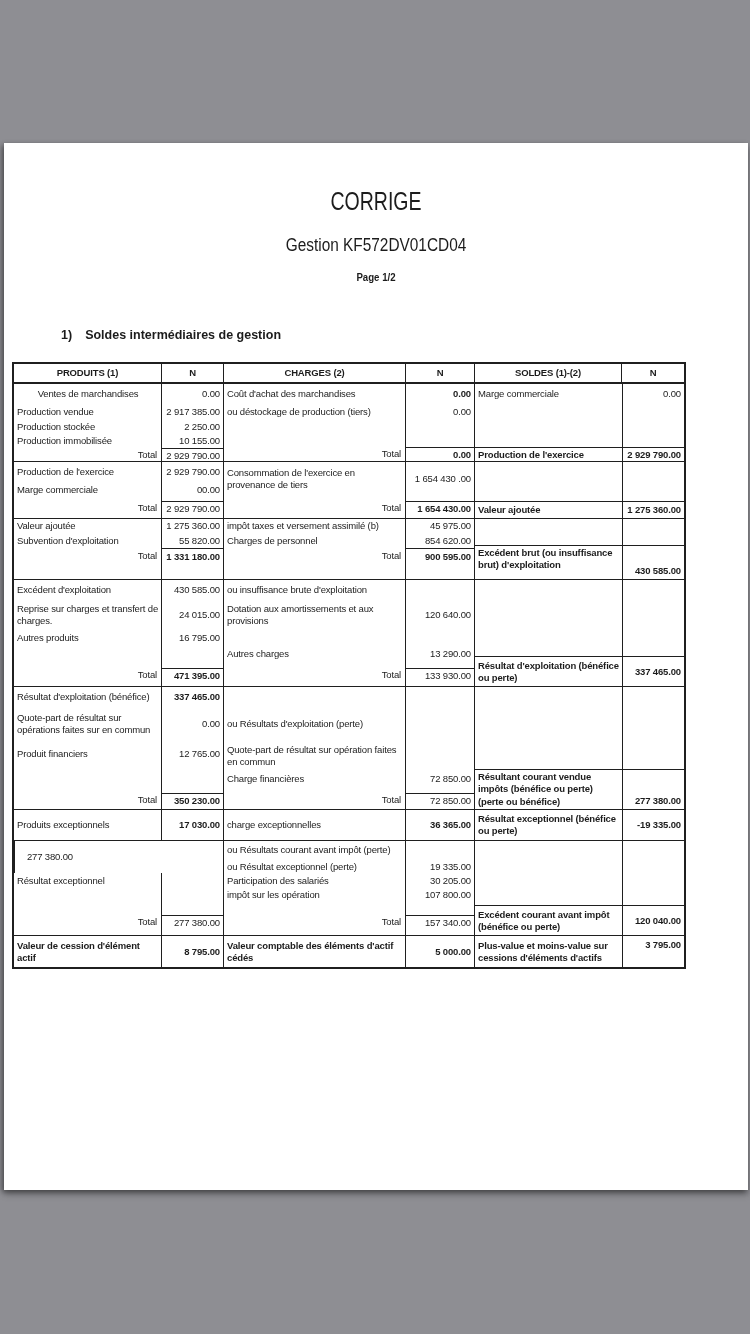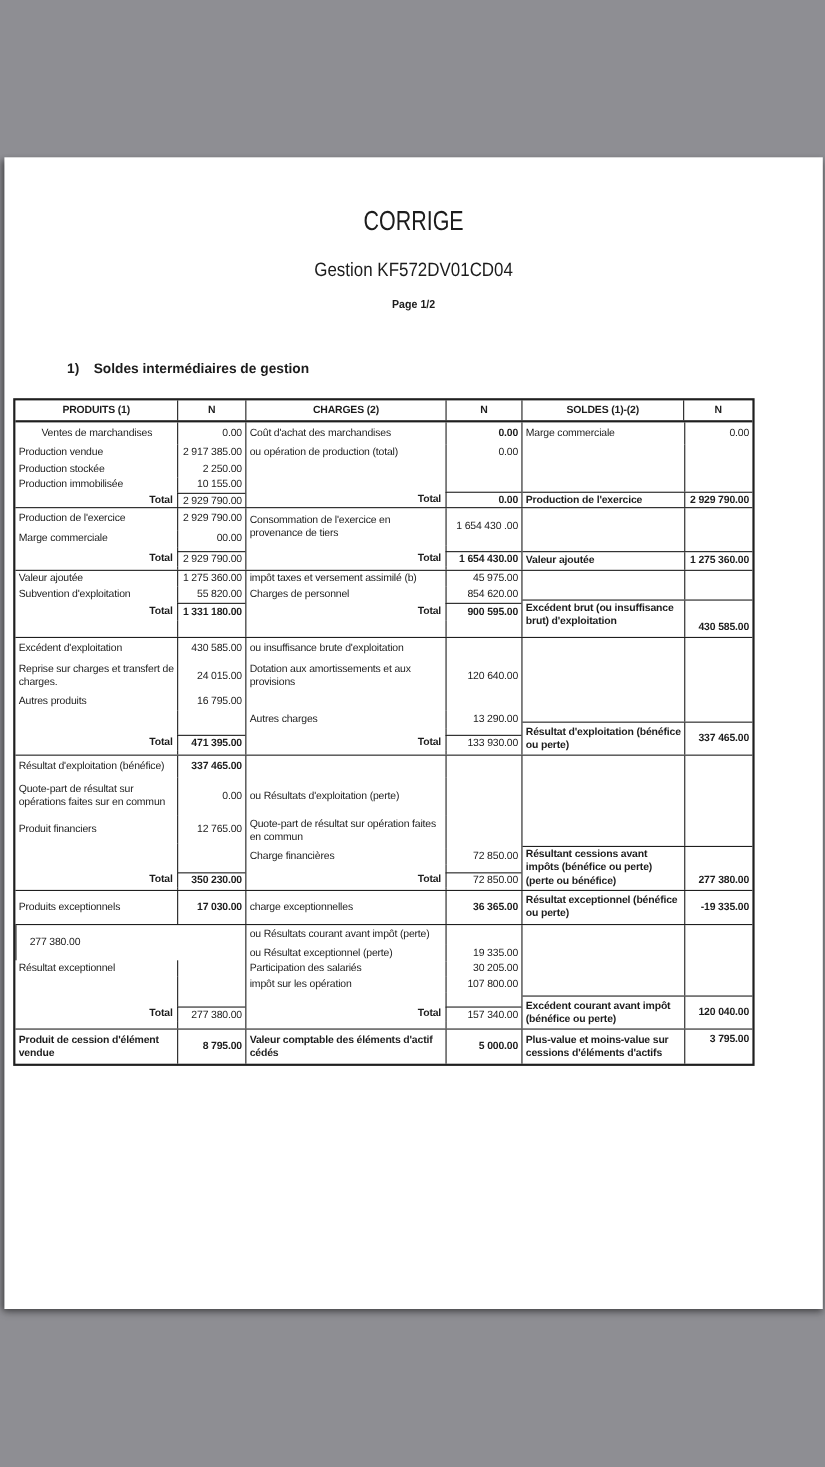--- a/index.html
+++ b/index.html
@@ -26,21 +26,21 @@
   .sec:last-child{border-bottom:none}
   .pcol{width:210px;border-right:1px solid #1f1f1f;display:flex;flex-direction:column}
   .ccol{width:251px;border-right:1px solid #1f1f1f;display:flex;flex-direction:column}
   .scol{flex:1;display:flex;flex-direction:column}
   .r{display:flex;align-items:stretch;flex:0 0 auto}
   .rg{flex:1 1 auto;min-height:0}
   .lab{flex:1;padding:0 2px 0 3px;display:flex;align-items:center;overflow:hidden}
   .val{flex:0 0 62px;width:62px;border-left:1px solid #1f1f1f;padding:0 3px 0 1px;
        display:flex;align-items:center;justify-content:flex-end;text-align:right}
   .ccol .val{flex-basis:69px;width:69px}
-  .tr .lab{justify-content:flex-end;font-weight:bold;padding-right:4px}
+  .tr .lab{justify-content:flex-end;font-weight:normal;padding-right:4px}
   .tr .val{border-top:1px solid #1f1f1f}
   .b{font-weight:bold}
   .ctr{justify-content:center}
   .nw{white-space:nowrap}
   
   .sb{border-top:1px solid #1f1f1f;display:flex;flex:0 0 auto}
   .sb.nt{border-top:none}
   .sb.grow{flex:1 1 auto}
   .slab{flex:1;padding:1px 2px 1px 3px;font-weight:bold;display:flex;flex-direction:column;justify-content:center}
   .slab.top{justify-content:flex-start}
@@ -98,21 +98,21 @@
               <div class="lab">Total</div>
               <div class="val">2 929 790.00</div>
             </div>
         </div>
         <div class="ccol">
           <div class="r" style="height:20px">
               <div class="lab">Coût d'achat des marchandises</div>
               <div class="val b">0.00</div>
             </div>
           <div class="r" style="height:16px">
-              <div class="lab nw">ou opération de production (total)</div>
+              <div class="lab nw">ou déstockage de production (tiers)</div>
               <div class="val">0.00</div>
             </div>
           <div class="r rg">
               <div class="lab"></div>
               <div class="val"></div>
             </div>
           <div class="r tr" style="height:14px">
               <div class="lab">Total</div>
               <div class="val b">0.00</div>
             </div>
@@ -361,21 +361,21 @@
               <div class="val"></div>
             </div>
         </div>
         <div class="scol">
           <div class="r rg">
               <div class="lab"></div>
               <div class="val"></div>
             </div>
           <div class="sb vbot" style="height:40px">
             <div class="slab top">
-                <span>Résultant cessions avant impôts (bénéfice ou perte)</span>
+                <span>Résultant courant vendue impôts (bénéfice ou perte)</span>
                 <span class="l2">(perte ou bénéfice)</span>
               </div>
             <div class="sval">277 380.00</div>
           </div>
         </div>
       </div>
 
       <div class="sec" style="height:31px">
         <div class="pcol">
           <div class="r rg">
@@ -457,21 +457,21 @@
           <div class="sb" style="height:30px">
               <div class="slab">Excédent courant avant impôt (bénéfice ou perte)</div>
               <div class="sval">120 040.00</div>
             </div>
         </div>
       </div>
 
       <div class="sec" style="height:31px">
         <div class="pcol">
           <div class="r rg">
-              <div class="lab b">Produit de cession d'élément vendue</div>
+              <div class="lab b">Valeur de cession d'élément actif</div>
               <div class="val b">8 795.00</div>
             </div>
         </div>
         <div class="ccol">
           <div class="r rg">
               <div class="lab b">Valeur comptable  des éléments d'actif cédés</div>
               <div class="val b">5 000.00</div>
             </div>
         </div>
         <div class="scol">

